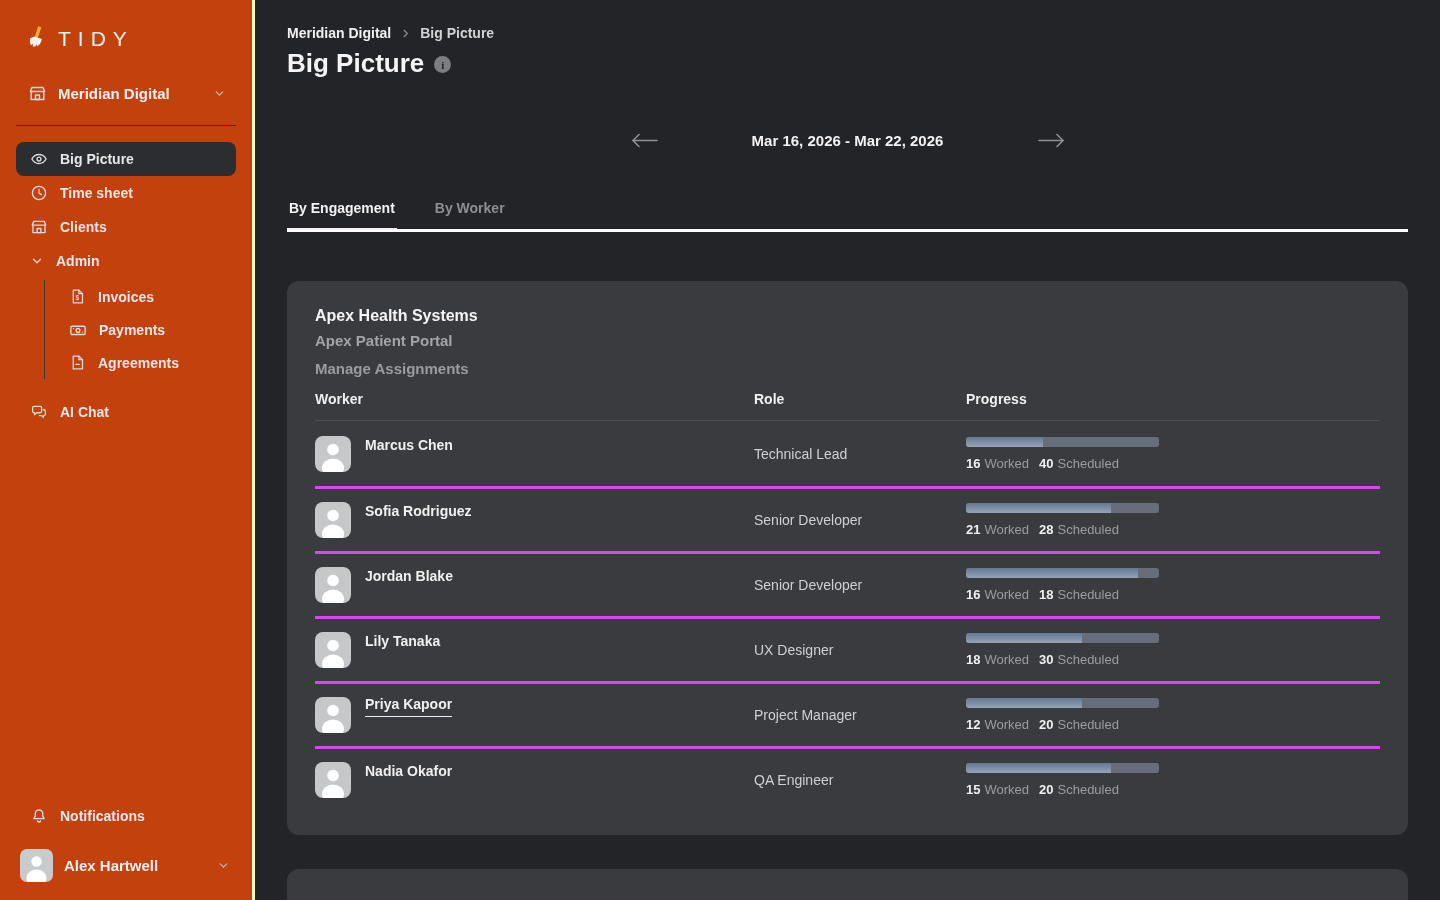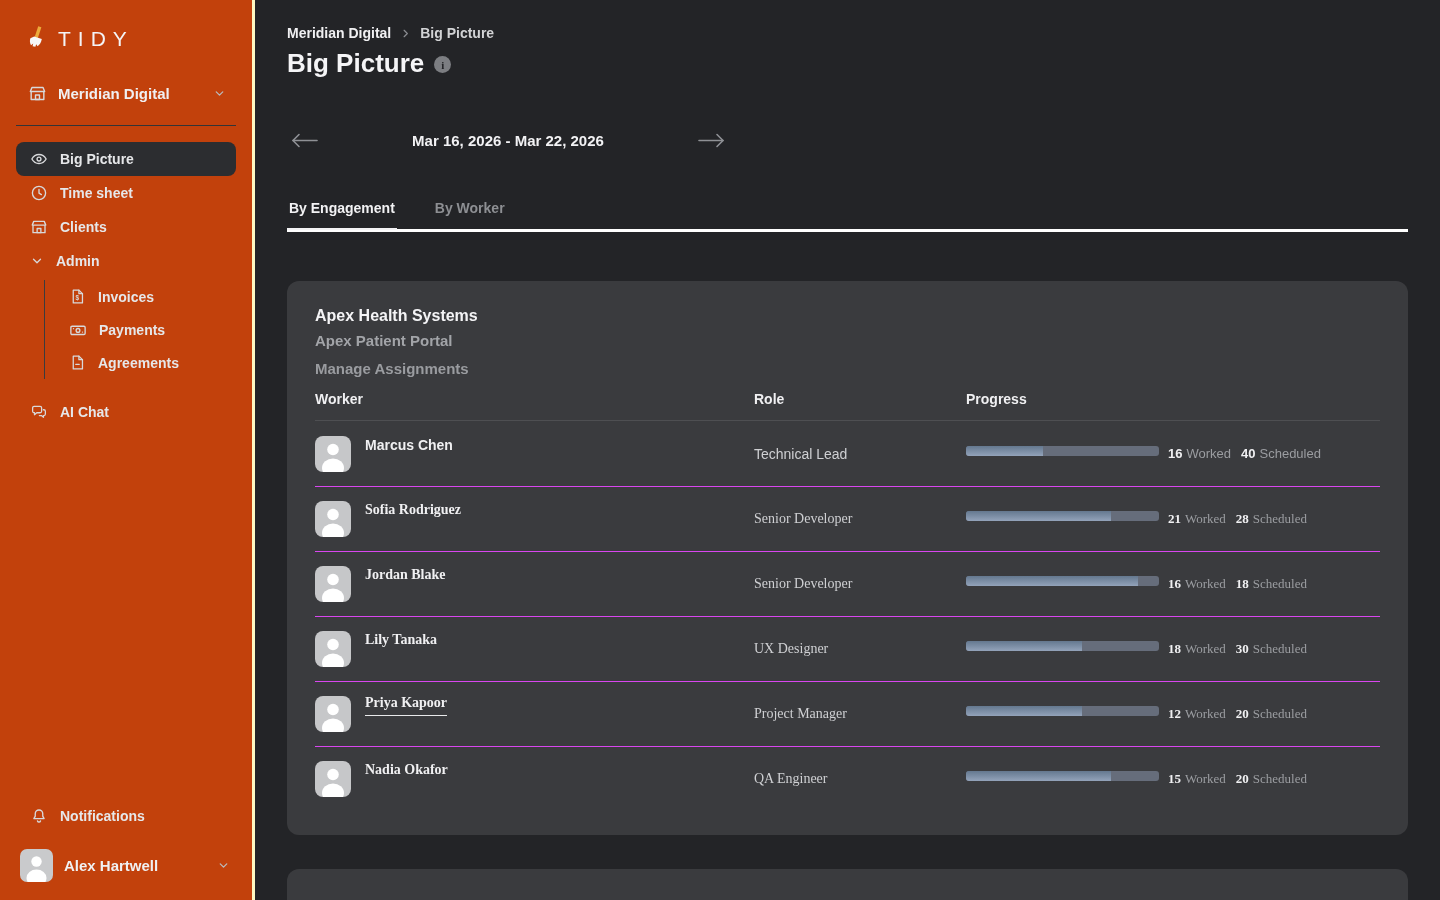--- a/index.html
+++ b/index.html
@@ -67,21 +67,21 @@
   .crumb-sep { color:#8b8d91; display:inline-flex; }
   .page-title-row { display:flex; align-items:center; gap:10px; margin-top:15px; }
   .page-title { font-size:26px; font-weight:700; color:#f5f5f7; }
   .info-dot {
     width:17px; height:17px; border-radius:50%; background:#7c7e82;
     color:#222326; font-size:11px; font-weight:700; font-family:"Liberation Serif", serif;
     display:flex; align-items:center; justify-content:center; cursor:pointer; margin-top:2px;
   }
   .week-nav {
     margin-top:46px; height:30px;
-    display:flex; align-items:center; gap:66px;
+    display:flex; align-items:center; justify-content:center; gap:66px;
   }
   .week-arrow { cursor:pointer; display:inline-flex; color:#8f9195; padding:4px; }
   .week-range { font-size:15px; font-weight:700; color:#f2f2f4; min-width:240px; text-align:center; }
   .tabs { margin-top:37px; display:flex; gap:36px; border-bottom:3px solid #ffffff; }
   .tab {
     font-size:14px; font-weight:600; color:#8d8f93;
     padding:8px 2px 13px 2px; cursor:pointer; position:relative;
   }
   .tab.active { color:#f2f2f4; }
   .tab.active::after {
@@ -97,27 +97,27 @@
   .card-manage { font-size:15px; font-weight:700; color:#9a9ca0; line-height:28px; cursor:pointer; display:inline-block; }
   .tbl-header {
     display:grid; grid-template-columns:439px 212px 1fr;
     margin-top:8px; padding-bottom:13px; border-bottom:1px solid #4e4f52;
   }
   .tbl-header .col { font-size:14px; font-weight:700; color:#f0f0f2; }
   .tbl-row {
     display:grid; grid-template-columns:439px 212px 1fr;
     height:65px; align-items:center;
   }
-  .tbl-row + .tbl-row { border-top:1px solid #d946ef;font-family:Liberation Serif, serif; }
+  .tbl-row + .tbl-row { border-top:3px solid #d946ef; }
   .worker-cell { display:flex; align-items:center; gap:14px; }
   .worker-avatar { width:36px; height:36px; border-radius:8px; overflow:hidden; background:#c6c7c9; flex:none; }
   .worker-name { font-size:14px; font-weight:600; color:#f0f0f2; position:relative; top:-9px; cursor:pointer; }
   .worker-name.underlined { border-bottom:1.5px solid #e9eaeb; padding-bottom:4px; }
   .role-cell { font-size:14px; color:#cfd0d3; }
-  .progress-cell { display:flex; flex-direction:row; gap:9px; }
+  .progress-cell { display:flex; flex-direction:column; gap:9px; }
   .bar { width:193px; height:10px; border-radius:3px; overflow:hidden; display:flex; background:#666d7b; }
   .bar-fill { height:100%; background:linear-gradient(180deg,#64788f 0%, #93a3ba 100%); }
   .bar-caption { font-size:13px; display:flex; gap:10px; align-items:baseline; }
   .cap-num { font-weight:700; color:#f0f0f2; }
   .cap-word { color:#9b9da1; margin-left:4px; }
   .card.next { height:60px; margin-top:34px; padding:0; }
 </style>
 </head>
 <body>
 

